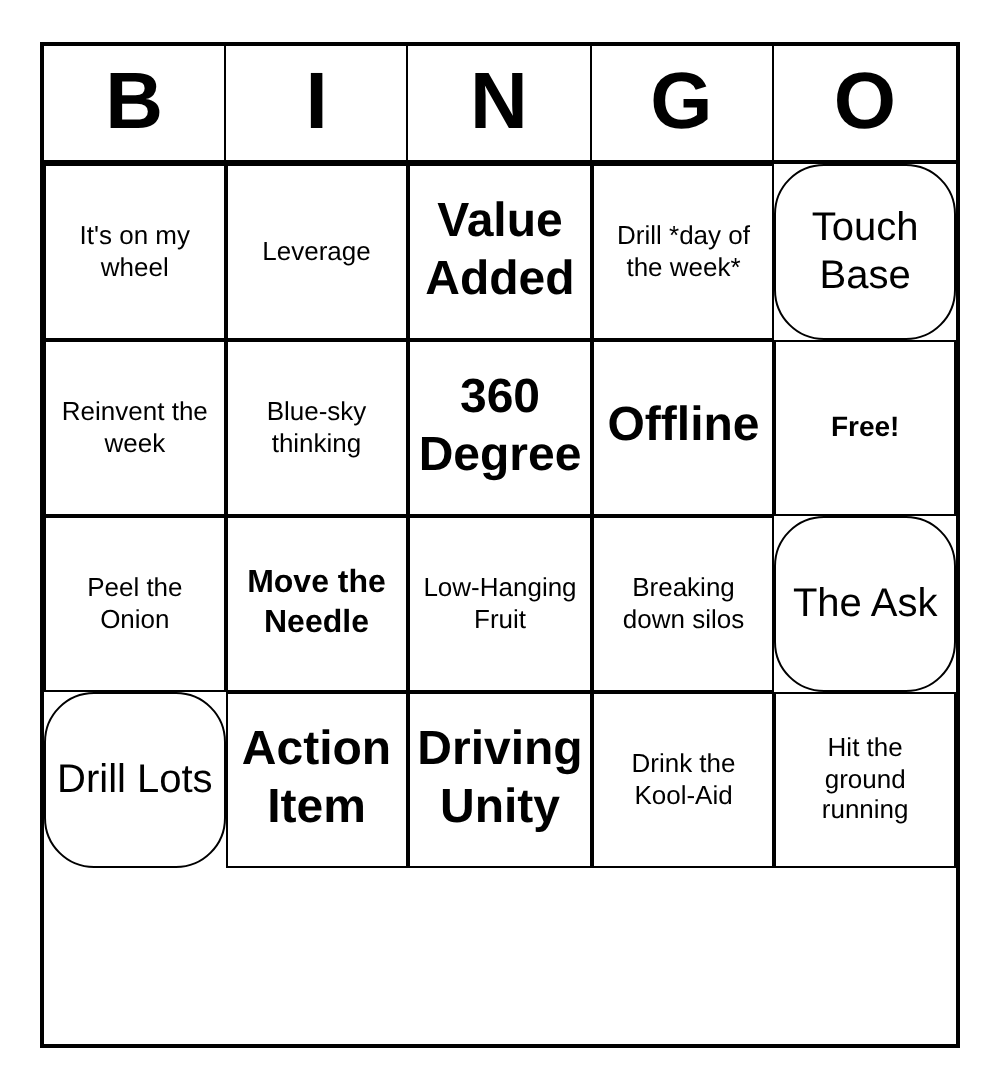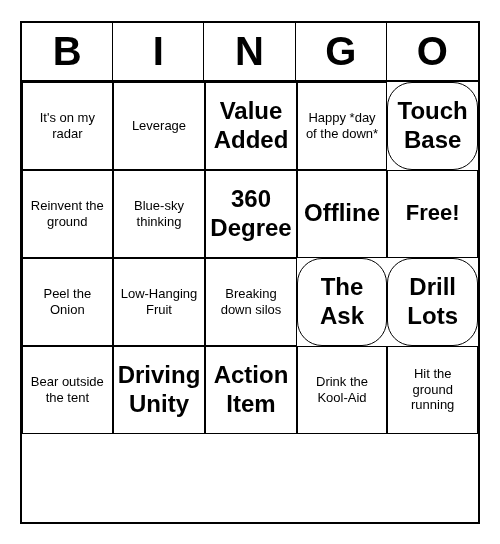--- a/index.html
+++ b/index.html
@@ -44,59 +44,59 @@
       text-align: center;
       padding: 4px;
       font-size: 13px;
       line-height: 1.2;
     }
     .bingo-cell.large-text {
       font-size: 24px;
       font-weight: bold;
     }
     .bingo-cell.xlarge-text {
-      font-size: 24px;
-      font-weight: bold;
+      font-size: 20px;
+      font-weight: normal;
       border-radius: 25px;
     }
     .bingo-cell.free {
-      font-size: 22px;
+      font-size: 14px;
       font-weight: bold;
     }
     .bingo-cell.medium-text {
       font-size: 16px;
       font-weight: bold;
     }
   </style>
 </head>
 <body>
 
 <div class="bingo-card">
   <div class="bingo-header">
   <div class="bingo-letter">B</div>
       <div class="bingo-letter">I</div>
       <div class="bingo-letter">N</div>
       <div class="bingo-letter">G</div>
       <div class="bingo-letter">O</div>
     </div>
   <div class="bingo-grid">
-  <div class="bingo-cell">It's on my radar</div>
+  <div class="bingo-cell">It's on my wheel</div>
       <div class="bingo-cell">Leverage</div>
       <div class="bingo-cell large-text">Value Added</div>
-      <div class="bingo-cell">Happy *day of the down*</div>
+      <div class="bingo-cell">Drill *day of the week*</div>
       <div class="bingo-cell xlarge-text">Touch Base</div>
-      <div class="bingo-cell">Reinvent the ground</div>
+      <div class="bingo-cell">Reinvent the week</div>
       <div class="bingo-cell">Blue-sky thinking</div>
       <div class="bingo-cell large-text">360 Degree</div>
       <div class="bingo-cell large-text">Offline</div>
       <div class="bingo-cell free">Free!</div>
       <div class="bingo-cell">Peel the Onion</div>
+      <div class="bingo-cell medium-text">Move the Needle</div>
       <div class="bingo-cell">Low-Hanging Fruit</div>
       <div class="bingo-cell">Breaking down silos</div>
       <div class="bingo-cell xlarge-text">The Ask</div>
       <div class="bingo-cell xlarge-text">Drill Lots</div>
-      <div class="bingo-cell">Bear outside the tent</div>
+      <div class="bingo-cell large-text">Action Item</div>
       <div class="bingo-cell large-text">Driving Unity</div>
-      <div class="bingo-cell large-text">Action Item</div>
       <div class="bingo-cell">Drink the Kool-Aid</div>
       <div class="bingo-cell">Hit the ground running</div>
     </div>
 </div>
 
 </body></html>

